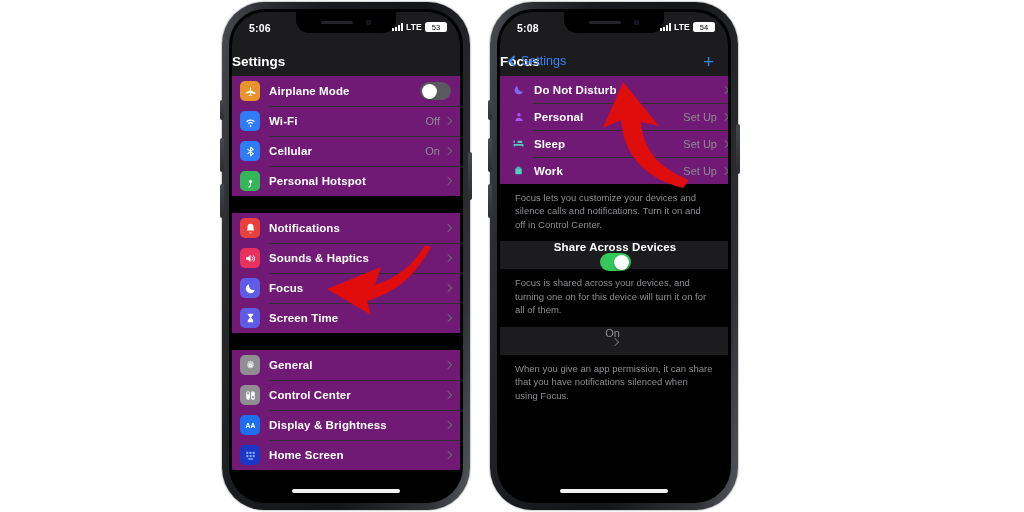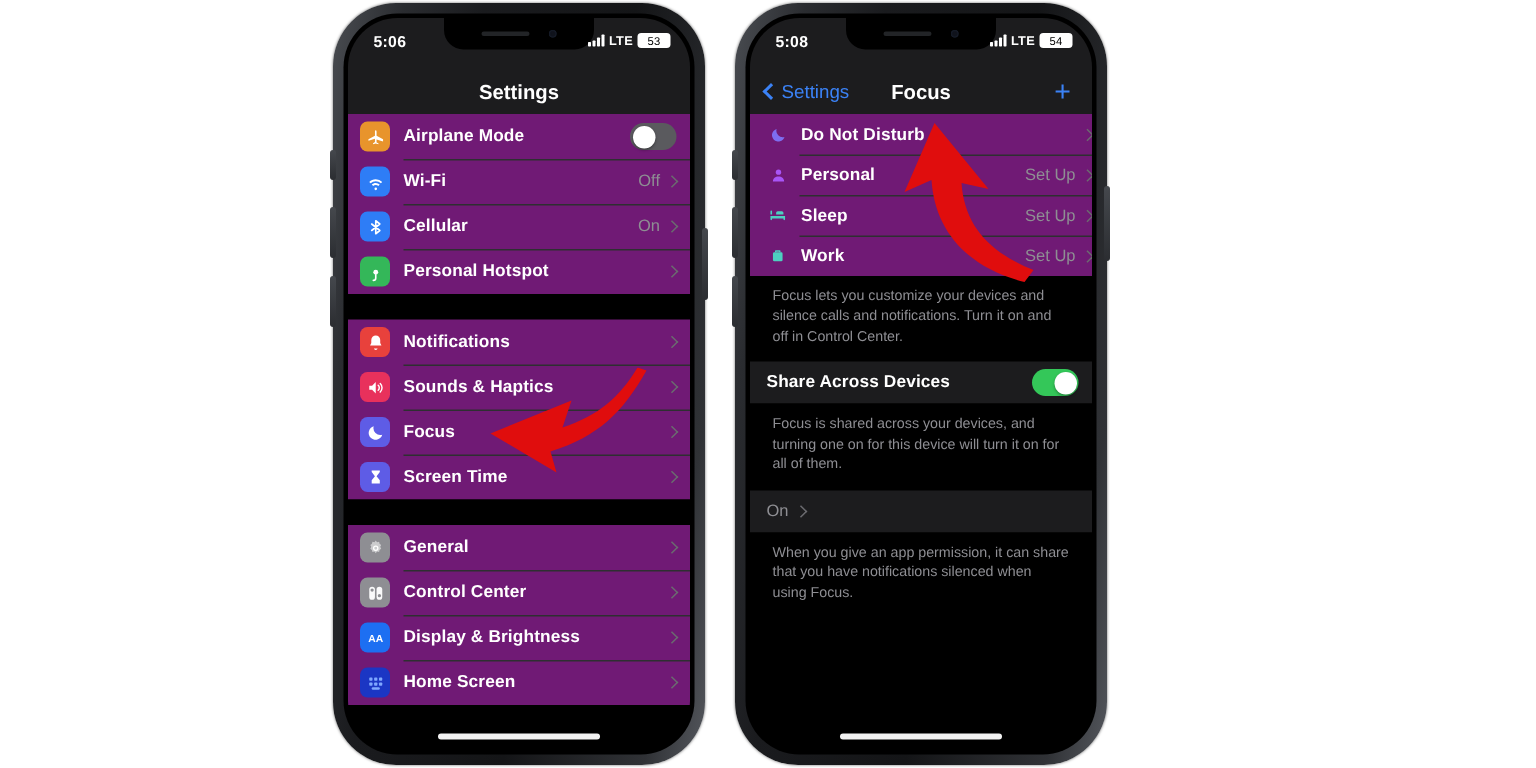--- a/index.html
+++ b/index.html
@@ -70,21 +70,21 @@
   .lte{font-size:8.5px;font-weight:700;letter-spacing:.2px;}
   .batt{
     display:flex;align-items:center;justify-content:center;
     min-width:19px;height:10px;border-radius:2.5px;background:#fff;color:#000;
     font-size:7.5px;font-weight:400;padding:0 1.5px;
   }
 
   
   .navbar{
     flex:0 0 auto;height:30px;display:flex;align-items:center;
-    justify-content:center;position:relative;
+    position:relative;
     color:#fff;font-size:13.5px;font-weight:700;
     background:#1c1c1e;
   }
   .nav-back{
     position:absolute;left:10px;display:flex;align-items:center;gap:2px;
     color:#3b82f6;font-size:12.5px;font-weight:400;
   }
   .chev-left{
     width:6px;height:6px;border-left:2px solid #3b82f6;border-bottom:2px solid #3b82f6;
     transform:rotate(45deg);margin-right:1px;
@@ -127,21 +127,21 @@
   .frow{display:flex;align-items:center;height:27px;padding:0 0 0 11px;position:relative;box-sizing:border-box;}
   .frow + .frow::before{content:"";position:absolute;left:33px;right:0;top:0;height:1px;background:#2e2f31;}
   .fglyph{width:15px;flex:0 0 15px;margin-right:8px;display:flex;align-items:center;justify-content:center;}
 
   .footnote{
     color:#8e8e93;font-size:9.5px;line-height:1.42;
     padding:7px 15px 10px 15px;background:#000;
   }
   .sectionrow{
     display:flex;align-items:center;height:28px;padding:0 9px 0 11px;
-    background:#1c1c1e;box-sizing:border-box;
+    background:#1c1c1e;box-sizing:border-box;flex-direction:column;
   }
   .sectionrow .label{font-size:11.5px;}
 
   
   .homebar{
     position:absolute;left:50%;bottom:7px;transform:translateX(-50%);
     width:108px;height:4px;border-radius:2px;background:#f2f2f2;z-index:6;
   }
 
   

